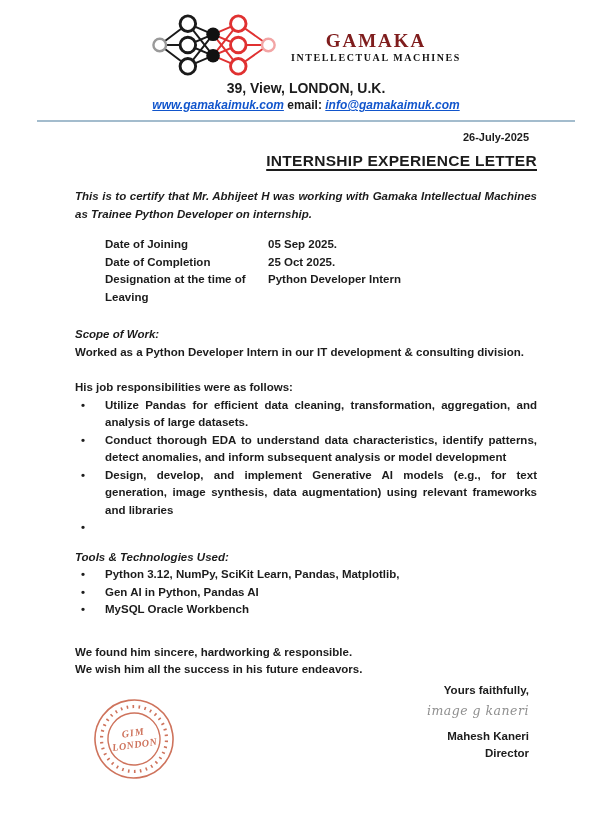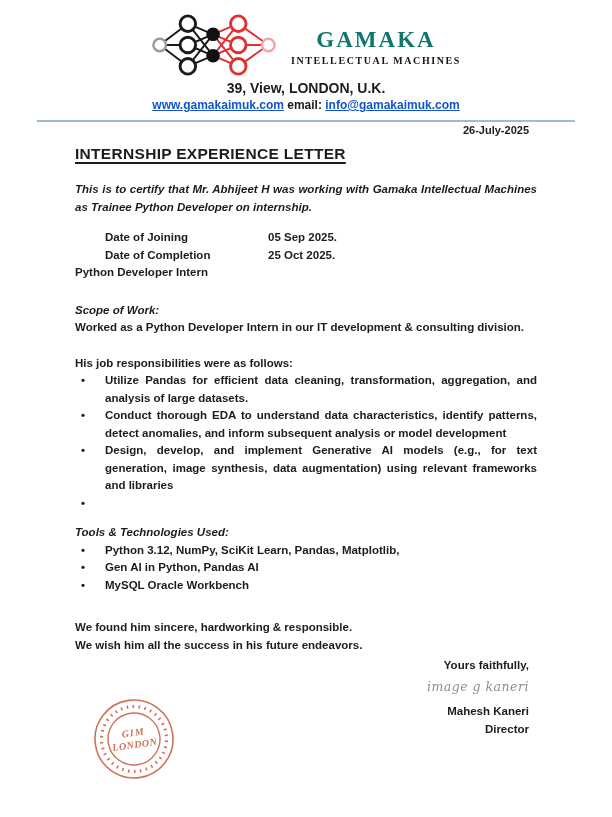--- a/index.html
+++ b/index.html
@@ -21,46 +21,46 @@
   .brand-row {
     display: flex;
     justify-content: center;
     align-items: center;
     gap: 12px;
   }
   .brand-text { text-align: center; padding-top: 4px; }
   .brand-name {
     font-family: "Liberation Serif", serif;
     font-weight: 700;
-    font-size: 23px;
+    font-size: 19px;
     letter-spacing: 2px;
-    color: #0f766e;
+    color: #7f1d1d;
     line-height: 1.05;
   }
   .brand-tagline {
     font-family: "Liberation Serif", serif;
     font-weight: 700;
     font-size: 10px;
     letter-spacing: 1.6px;
     color: #141414;
     margin-top: 2px;
   }
   .address { font-size: 14px; margin-top: 3px; }
   .contact-line { font-size: 12px; margin-top: 2px; }
-  .contact-line a { font-weight: 700; text-decoration: underline; cursor: pointer; }
+  .contact-line a { font-weight: 700; text-decoration: underline; cursor: pointer; font-style: italic; }
   .header-rule {
     height: 2px;
     margin: 8px 37px 0 37px;
     background: #a3bccd;
   }
 
   
   .content { padding: 0 75px; font-size: 11.5px; line-height: 17.5px; }
-  .date-line { text-align: right; padding-right: 8px; font-size: 11px; }
-  .title-line { text-align: left; margin-top: 5px; }
+  .date-line { text-align: right; padding-right: 8px; margin-top: 7px; font-size: 11px; }
+  .title-line { text-align: right; margin-top: 5px; }
   .title-line span {
     font-size: 15.5px;
     font-weight: 700;
     letter-spacing: 0.3px;
     text-decoration: underline;
     text-underline-offset: 3px;
     text-decoration-thickness: 1.5px;
   }
   .intro { margin-top: 17px; text-align: justify; font-style: italic; }
 
@@ -175,20 +175,21 @@
     <div class="details">
       <div class="detail-row">
         <div class="detail-label">Date of Joining</div>
         <div class="detail-value">05 Sep 2025.</div>
       </div>
       <div class="detail-row">
         <div class="detail-label">Date of Completion</div>
         <div class="detail-value">25 Oct 2025.</div>
       </div>
       <div class="detail-row">
+        <div class="detail-label">Designation at the time of Leaving</div>
         <div class="detail-value">Python Developer Intern</div>
       </div>
     </div>
 
     <div class="italic-heading">Scope of Work:</div>
     <p class="scope-text">Worked as a Python Developer Intern in our IT development &amp; consulting division.</p>
 
     <p class="resp-heading">His job responsibilities were as follows:</p>
 
     <ul class="bullets">

